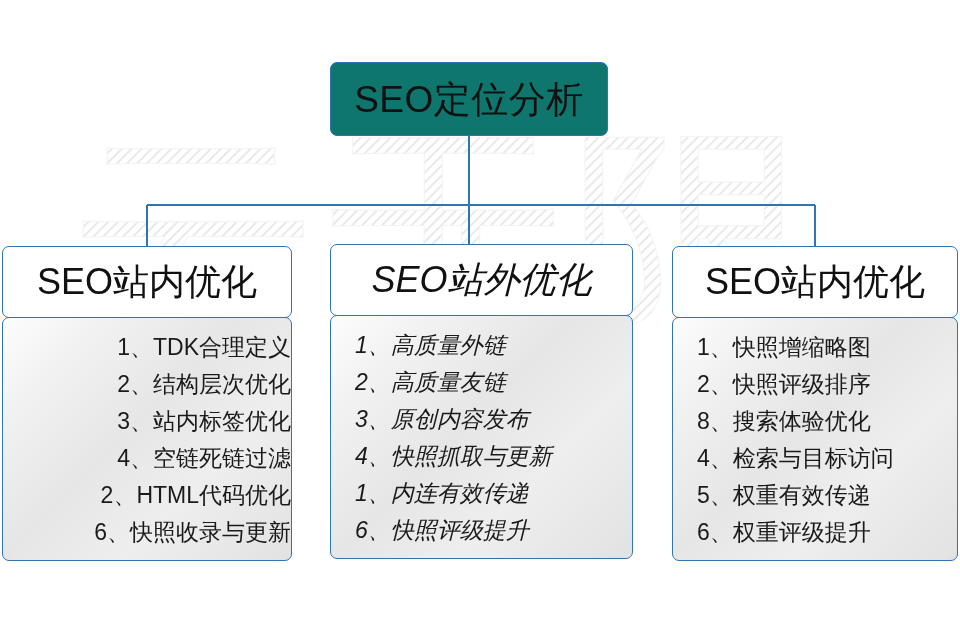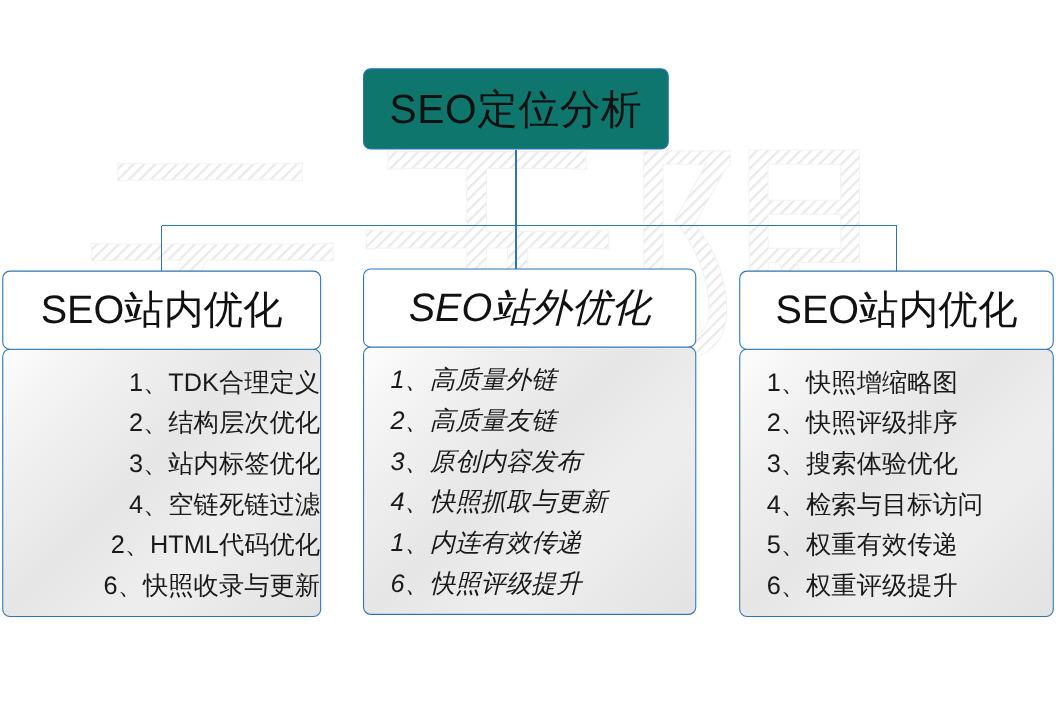--- a/index.html
+++ b/index.html
@@ -204,21 +204,21 @@
   </div>
 
   <div class="column" id="col-2">
     <div class="col-head">
       <span class="htitle">SEO站内优化</span>
     </div>
     <div class="col-body">
       <ol>
         <li>1、快照增缩略图</li>
         <li>2、快照评级排序</li>
-        <li>3、搜索体验优化</li>
+        <li>8、搜索体验优化</li>
         <li>4、检索与目标访问</li>
         <li>5、权重有效传递</li>
         <li>6、权重评级提升</li>
       </ol>
     </div>
   </div>
 
 </div>
 
 </body></html>

